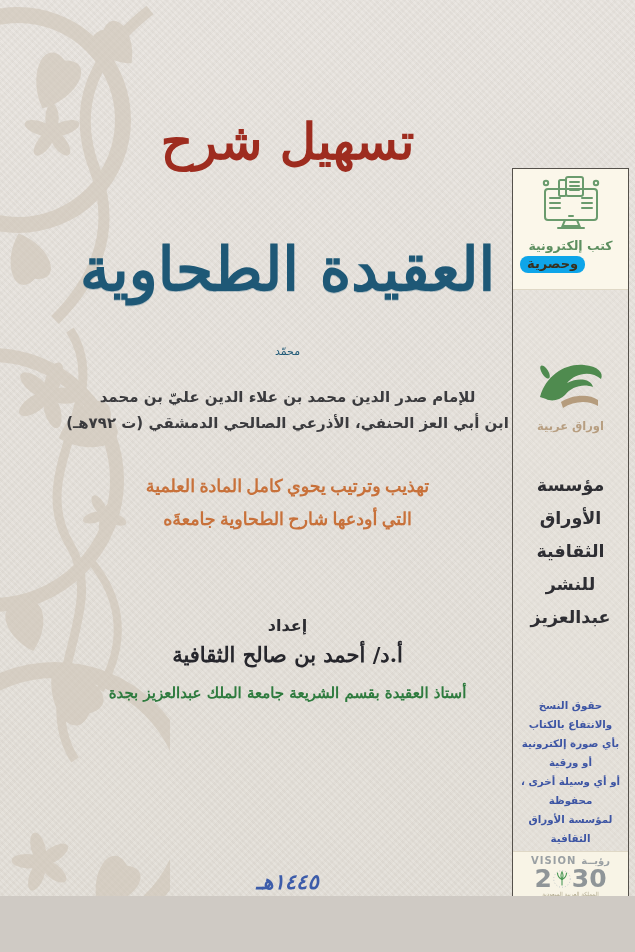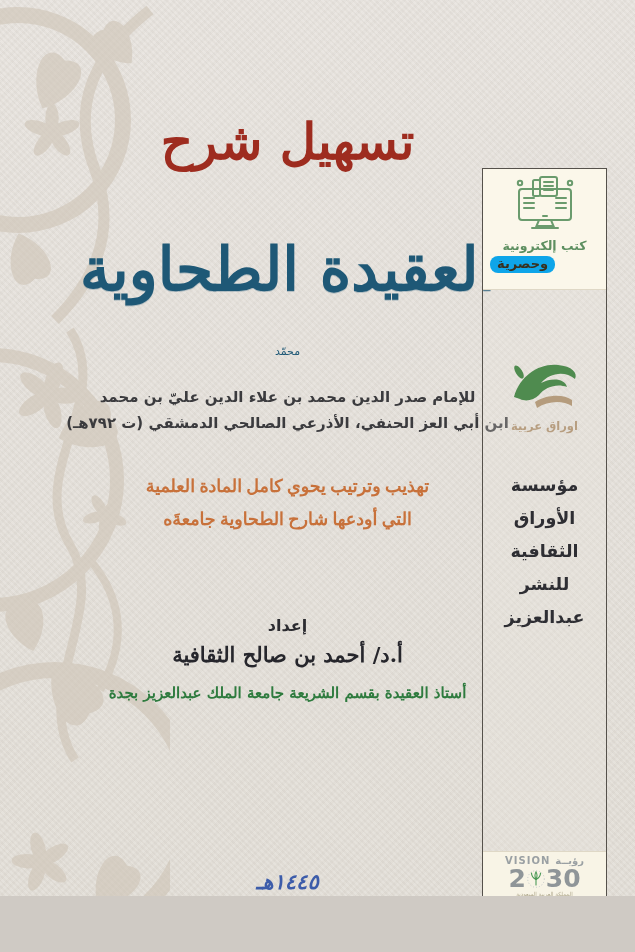--- a/index.html
+++ b/index.html
@@ -22,24 +22,23 @@
   .smallseal{top:345px;font-size:11px;color:#1e5876;}
   .author{top:384px;font-size:15px;font-weight:bold;color:#3b3b3e;line-height:1.75;}
   .subtitle{top:470px;font-family:Liberation Serif, serif;font-size:17.5px;font-weight:bold;color:#c8713a;line-height:1.9;}
   .prepared{top:616px;font-size:16px;font-weight:bold;color:#2c2c31;}
   .preparer{top:642px;font-family:"DejaVu Serif",serif;font-size:21px;font-weight:bold;color:#26262c;}
   .affiliation{top:684px;font-family:"DejaVu Serif",serif;font-size:15px;font-weight:bold;color:#2e7b3e;}
   .years{top:866px;font-size:21px;font-weight:bold;font-style:italic;color:#3c5caa;line-height:1.55;}
 
   
   .sidebar{
-    position:absolute;left:482px;top:168px;width:115px;height:757px;
+    position:absolute;left:512px;top:168px;width:115px;height:757px;
     border:1.5px solid #55514b;
     background:rgba(234,230,223,.25);
-    padding-left:8px;
   }
   .ebadge{
     position:absolute;top:0;left:0;right:0;height:120px;
     background:#fbf7ea;border-bottom:1px solid #dfd8c6;
     text-align:center;
   }
   .ebadge .lbl1{margin-top:2px;font-size:12.5px;font-weight:bold;color:#5d8f60;}
   .ebadge .pill{
     display:inline-block;margin:3px 6px 0 auto;float:left;margin-left:7px;
     background:#0ea5e9;color:#38301f;font-size:13px;font-weight:bold;
@@ -161,20 +160,26 @@
     </div>
 
     <div class="foundation">
       <div>مؤسسة</div>
       <div>الأوراق</div>
       <div>الثقافية</div>
       <div>للنشر</div>
       <div>عبدالعزيز</div>
     </div>
 
+    <div class="copyright">
+      <div>حقوق النسخ والانتفاع بالكتاب</div>
+      <div>بأي صورة إلكترونية أو ورقية</div>
+      <div>أو أي وسيلة أخرى ، محفوظة</div>
+      <div>لمؤسسة الأوراق الثقافية</div>
+    </div>
 
     <div class="visionbox">
       <div class="visionrow ltr">
         <span>VISION</span>
         <span>رؤيــة</span>
       </div>
       <div class="v2030 ltr">
         <span>2</span>
         <svg width="18" height="20" viewBox="0 0 18 20">
           <circle cx="9" cy="10" r="8.3" fill="none" stroke="#c2c7c9" stroke-width="1" stroke-dasharray="1,2"></circle>

